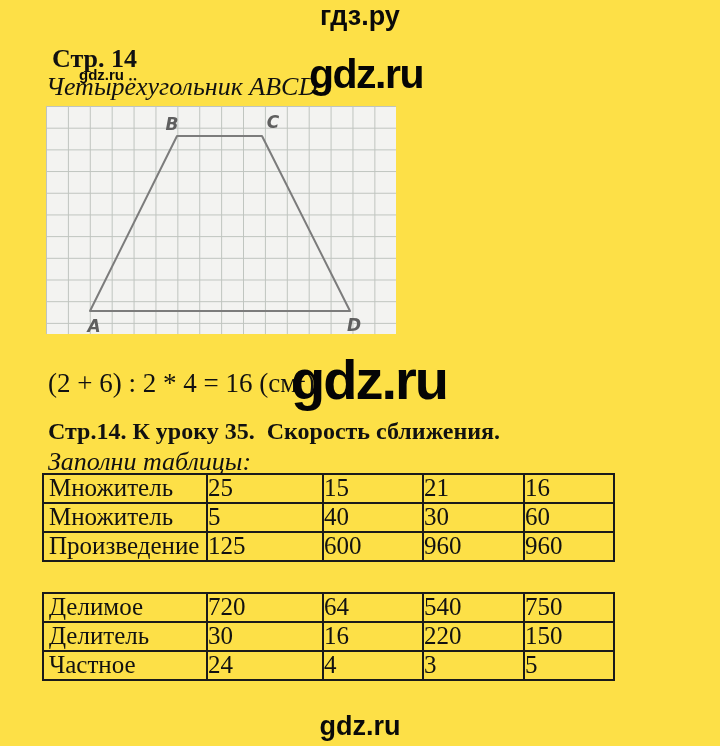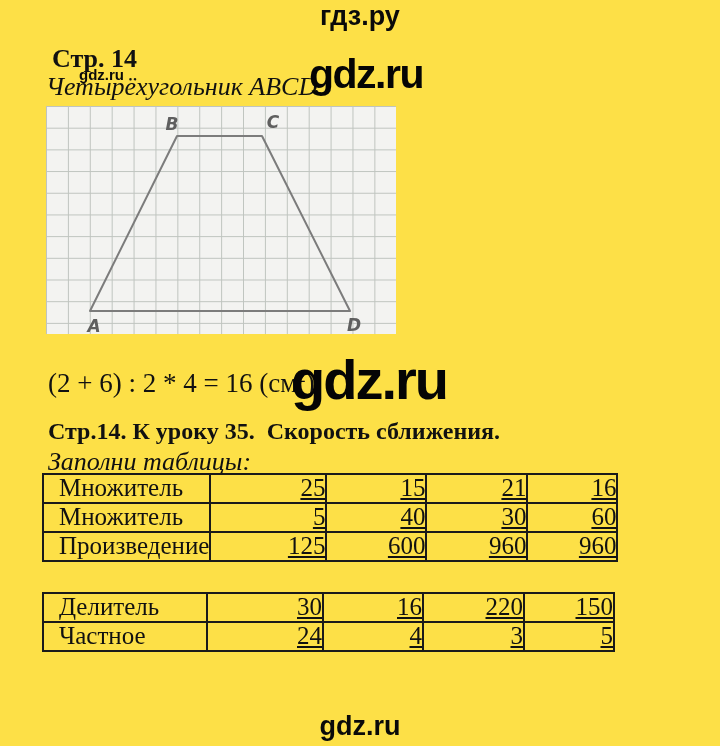--- a/index.html
+++ b/index.html
@@ -77,22 +77,22 @@
     font-style: italic; font-size: 26px;
   }
   .data-table { position: absolute; left: 42px; border-collapse: collapse; }
   .table-1 { top: 473px; }
   .table-2 { top: 592px; }
   .data-table td {
     border: 2px solid #1a1a1a;
     height: 27px; padding: 0;
     font-size: 25px; line-height: 1.05;
   }
-  .data-table td.row-label { text-align: left; padding-left: 15px; }
-  .data-table td.num { text-align: right; text-decoration: underline; }
+  .data-table td.row-label { text-align: left; padding-left: 5px; }
+  .data-table td.num { text-align: left; }
   .footer-logo {
     position: absolute; top: 711px; left: 0; right: 0;
     text-align: center;
     font-family: "Liberation Sans", sans-serif;
     font-weight: bold; font-size: 27px; color: #0a0a0a;
   }
 </style>
 </head>
 <body>
 
@@ -163,20 +163,27 @@
   <table class="data-table table-2">
     <colgroup>
       <col style="width:164px">
         <col style="width:116px">
         <col style="width:100px">
         <col style="width:101px">
         <col style="width:90px">
     </colgroup>
     <tbody>
       <tr>
+        <td class="row-label">Делимое</td>
+        <td class="num">720</td>
+        <td class="num">64</td>
+        <td class="num">540</td>
+        <td class="num">750</td>
+      </tr>
+      <tr>
         <td class="row-label">Делитель</td>
         <td class="num">30</td>
         <td class="num">16</td>
         <td class="num">220</td>
         <td class="num">150</td>
       </tr>
       <tr>
         <td class="row-label">Частное</td>
         <td class="num">24</td>
         <td class="num">4</td>

